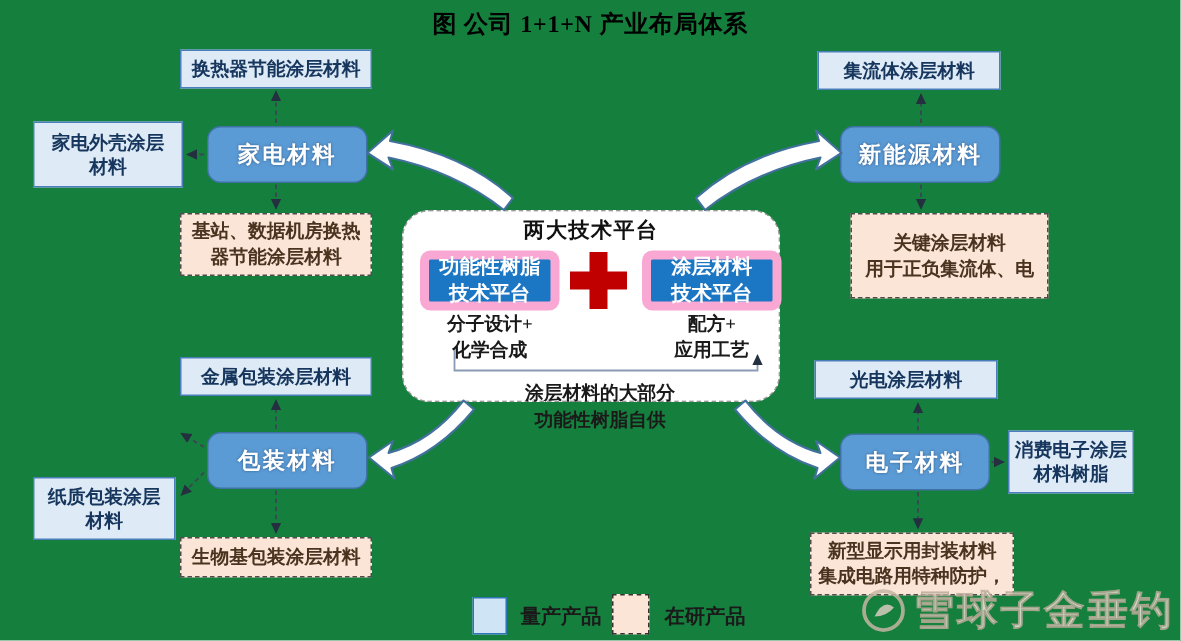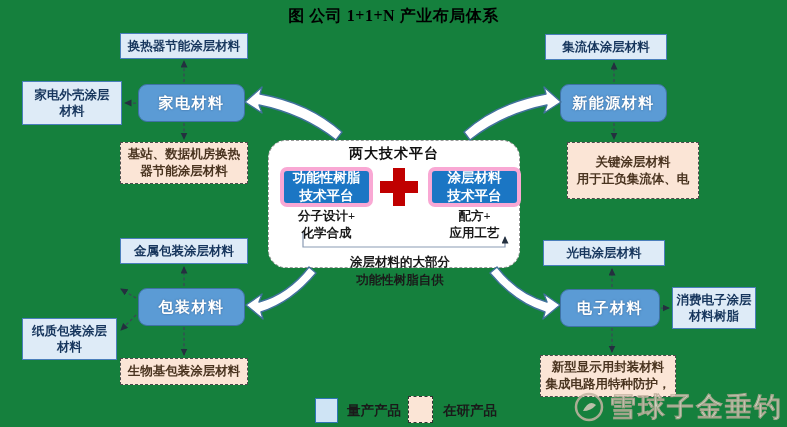--- a/index.html
+++ b/index.html
@@ -13,21 +13,21 @@
   
   .db{background:var(--peach,#FBE5D6);border:1.6px dashed #4d4d4d;color:#4a3420;
       font-weight:bold;font-size:12.5px;line-height:1.35;z-index:2;}
   
   .mb{background:var(--main-blue,#5B9BD5);border:1.6px solid #3f72a6;border-radius:9px;
       color:#fff;font-weight:bold;font-size:15px;letter-spacing:1.5px;z-index:2;
       text-shadow:0 0 2px rgba(23,54,93,.6);}
   
   .center-box{background:#fff;border:1.6px dashed #9a9a9a;border-radius:18px;z-index:2;}
   .center-title{font-weight:bold;font-size:14px;color:#111;letter-spacing:1px;z-index:4;}
-  .pb{background:var(--platform-blue,#1B76C4);border:4px solid #f9a8d4;border-radius:7px;
+  .pb{background:var(--platform-blue,#1B76C4);border:6px solid #f9a8d4;border-radius:7px;
       color:#fff;font-weight:bold;font-size:13.5px;line-height:1.35;z-index:4;}
   .cap{font-weight:bold;font-size:12.5px;color:#1a1a1a;line-height:1.35;z-index:4;}
   .note{font-weight:bold;font-size:12.5px;color:#1a1a1a;z-index:4;margin-top:24px;}
   .plus{z-index:4;}
   .plus .vbar{position:absolute;left:14px;top:1px;width:12px;height:38px;background:var(--plus-red,#C00000);}
   .plus .hbar{position:absolute;left:1px;top:14px;width:38px;height:12px;background:var(--plus-red,#C00000);}
   #overlay{position:absolute;left:0;top:0;z-index:3;pointer-events:none;}
   .title{left:0;top:6px;width:787px;text-align:center;font-weight:bold;font-size:16px;color:#000;z-index:2;letter-spacing:.5px;}
   
   .lg-swatch-blue{background:#cfe4f5;border:1.4px solid #2E75B6;z-index:2;}

